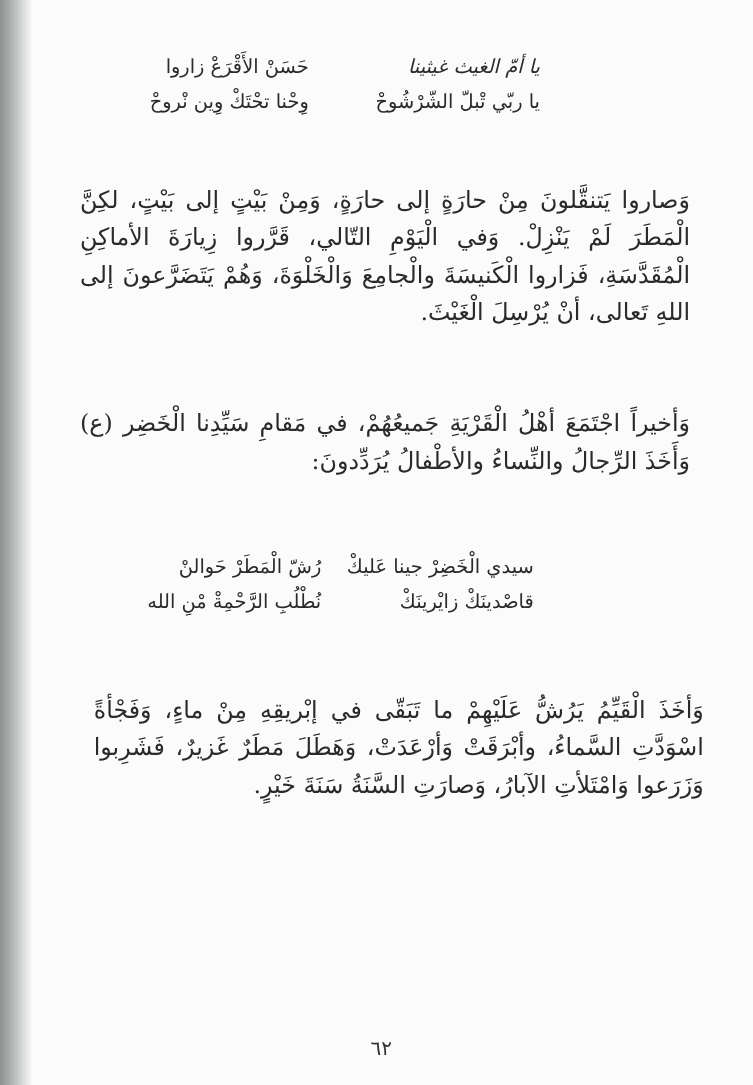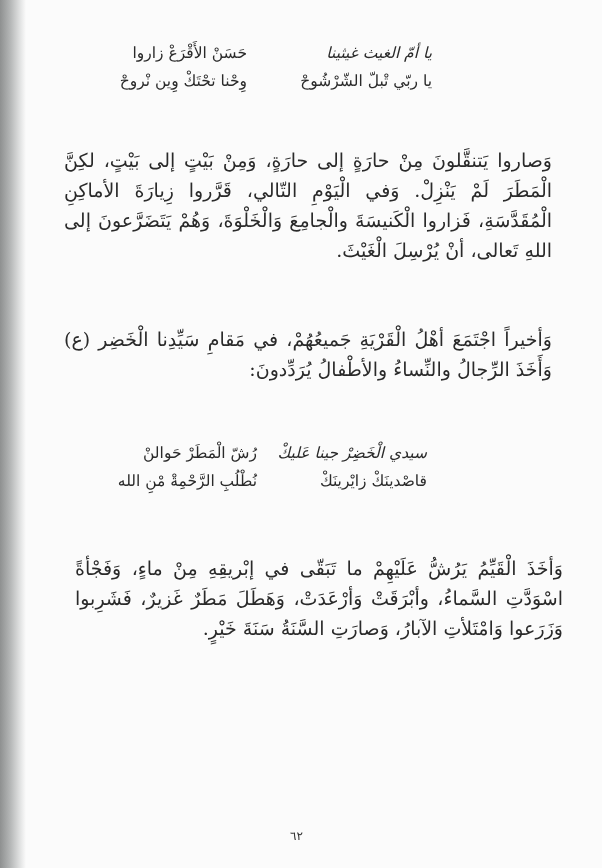--- a/index.html
+++ b/index.html
@@ -21,22 +21,22 @@
     position:absolute; right:0; width:602px; font-size:15.5px; line-height:27px;
   }
   .verse-line { position:relative; height:28px; }
   .hemi { position:absolute; white-space:nowrap; }
   .para {
     position:absolute; left:64px; width:488px; right:auto;
     font-size:19px; line-height:30px; text-align:justify;
     text-align-last:right;
   }
   .page-num {
-    position:absolute; top:829px; left:290px; width:30px; text-align:left;
-    font-size:12px; direction:rtl; color:#333;
+    position:absolute; top:829px; left:290px; width:30px; text-align:center;
+    font-size:16px; direction:rtl; color:#333;
   }
 </style>
 </head>
 <body>
 
 <div class="spine"></div>
 
 <div class="page">
 
   <div class="verse" style="top:40px;">
@@ -49,21 +49,21 @@
       <span class="hemi" style="right:355px;">وِحْنا تحْتَكْ وِين نْروحْ</span>
     </div>
   </div>
 
   <p class="para" style="top:145px; margin:0;">وَصاروا يَتنقَّلونَ مِنْ حارَةٍ إلى حارَةٍ، وَمِنْ بَيْتٍ إلى بَيْتٍ، لكِنَّ الْمَطَرَ لَمْ يَنْزِلْ. وَفي الْيَوْمِ التّالي، قَرَّروا زِيارَةَ الأماكِنِ الْمُقَدَّسَةِ، فَزاروا الْكَنيسَةَ والْجامِعَ وَالْخَلْوَةَ، وَهُمْ يَتَضَرَّعونَ إلى اللهِ تَعالى، أنْ يُرْسِلَ الْغَيْثَ.</p>
 
   <p class="para" style="top:324px; margin:0;">وَأخيراً اجْتَمَعَ أهْلُ الْقَرْيَةِ جَميعُهُمْ، في مَقامِ سَيِّدِنا الْخَضِر (ع) وَأَخَذَ الرِّجالُ والنِّساءُ والأطْفالُ يُرَدِّدونَ:</p>
 
   <div class="verse" style="top:440px;">
     <div class="verse-line">
-      <span class="hemi" style="right:175px;font-style:italic;">سيدي الْخَضِرْ جينا عَليكْ</span>
+      <span class="hemi" style="right:175px;">سيدي الْخَضِرْ جينا عَليكْ</span>
       <span class="hemi" style="right:345px;">رُشّ الْمَطَرْ حَوالنْ</span>
     </div>
     <div class="verse-line">
       <span class="hemi" style="right:175px;">قاصْدينَكْ زايْرينَكْ</span>
       <span class="hemi" style="right:345px;">نُطْلُبِ الرَّحْمِةْ مْنِ الله</span>
     </div>
   </div>
 
   <p class="para" style="top:542px; margin:11px;">وَأخَذَ الْقَيِّمُ يَرُشُّ عَلَيْهِمْ ما تَبَقّى في إبْريقِهِ مِنْ ماءٍ، وَفَجْأةً اسْوَدَّتِ السَّماءُ، وأبْرَقَتْ وَأرْعَدَتْ، وَهَطَلَ مَطَرٌ غَزيرٌ، فَشَرِبوا وَزَرَعوا وَامْتَلأتِ الآبارُ، وَصارَتِ السَّنَةُ سَنَةَ خَيْرٍ.</p>
 

